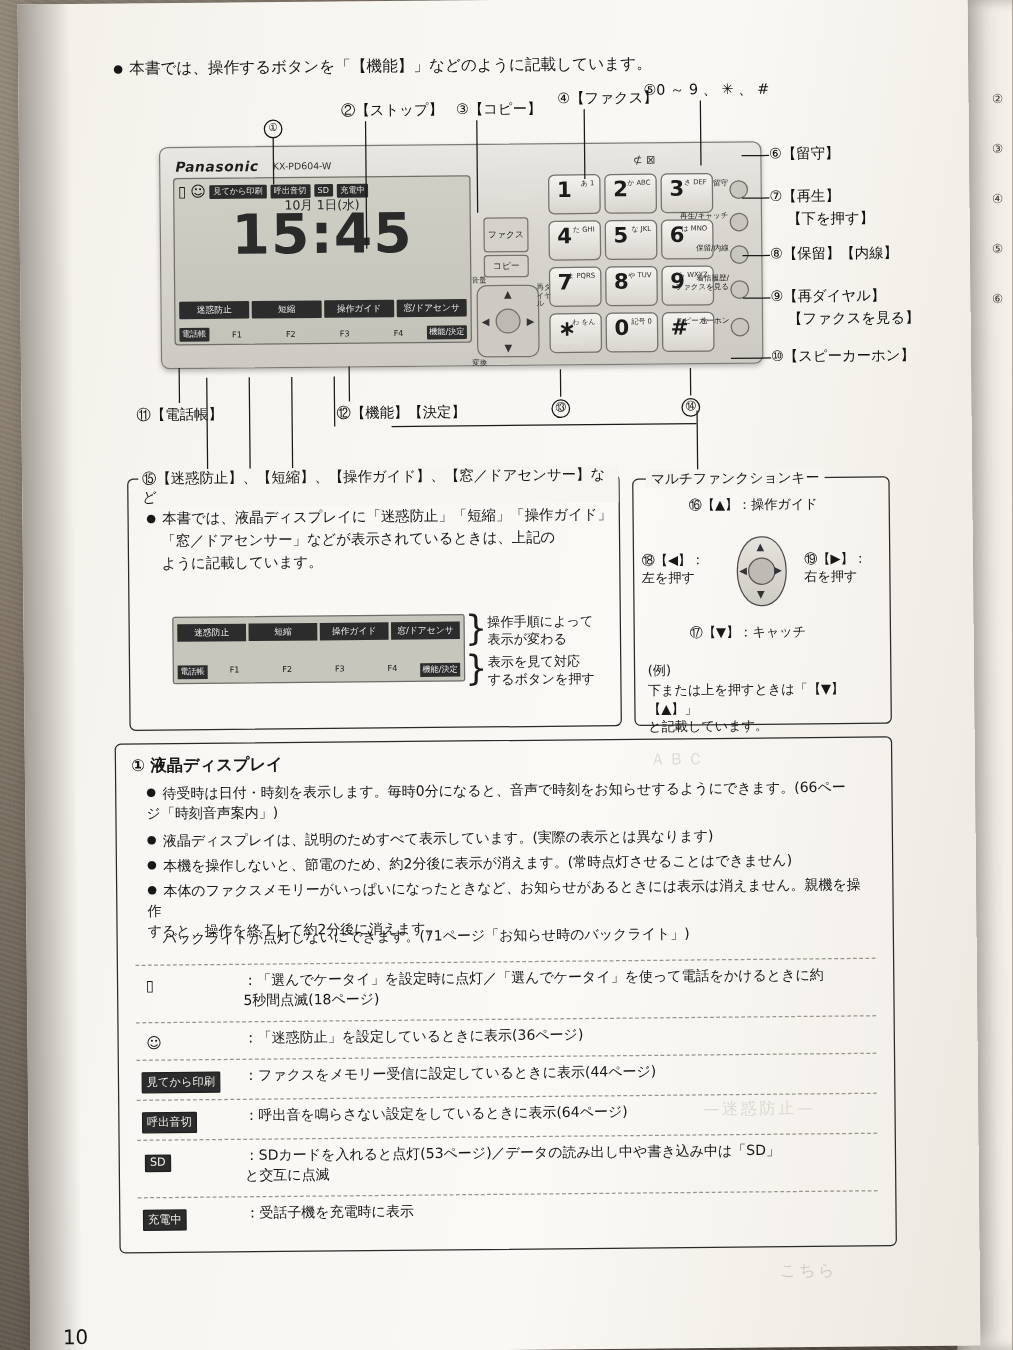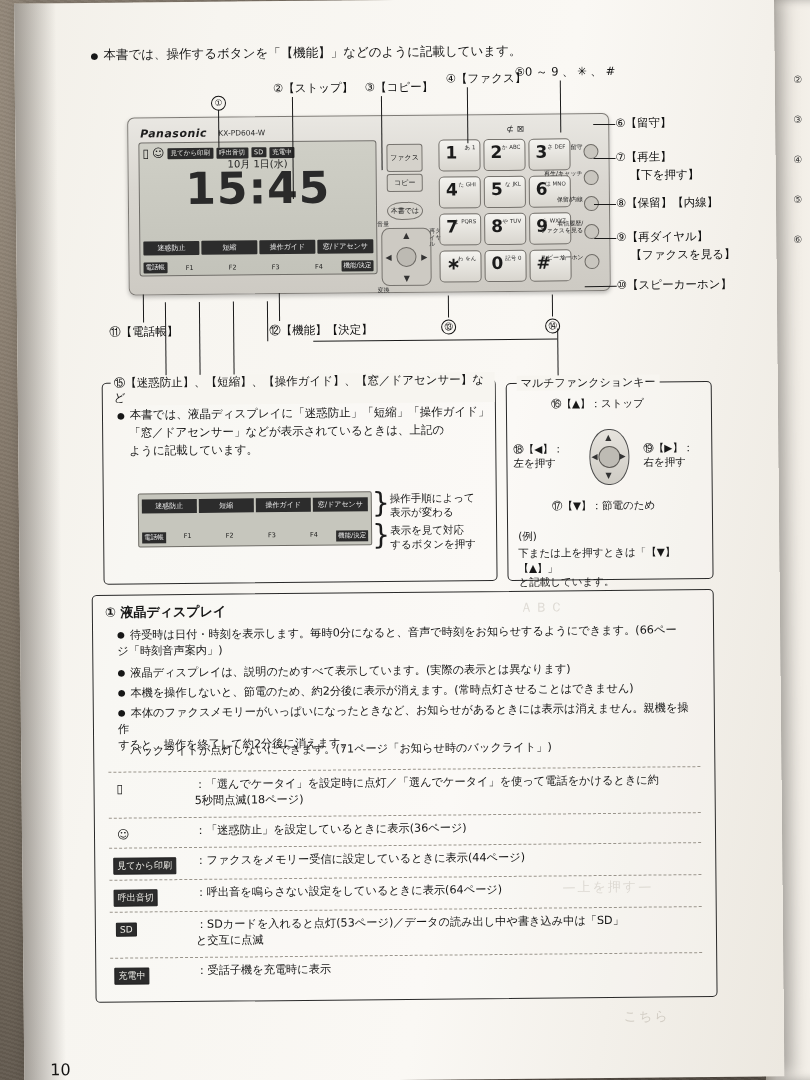--- a/index.html
+++ b/index.html
@@ -146,21 +146,21 @@
   }
   #lcd .fkrow .fk{ flex:1; text-align:center; }
   #lcd .fkrow .dark{
     background:#2c2c2c;color:#eee;padding:1px 2px;border-radius:1px;flex:0 0 auto;
   }
   
   .smallbtn{
     position:absolute;
     background:#d5d2cb; border:1px solid #77746f; border-radius:3px;
     font-size:7px; text-align:center; color:#222;
-    display:flex;align-items:center;justify-content:center;
+    display:flex;align-items:center;justify-content:center;margin-top:30px;
   }
   
   #fax-btn{ left:258px; top:28px; width:34px; height:26px;}
   #copy-btn{ left:258px; top:58px; width:34px; height:16px;}
   #stop-btn{ left:258px; top:86px; width:34px; height:16px; border-radius:50%/60%;}
   
   #navpad{
     position:absolute; left:252px; top:112px; width:48px; height:56px;
     background:#cdcac3; border:1px solid #77746f; border-radius:8px;
   }
@@ -293,21 +293,21 @@
     <div>③</div>
     <div>④</div>
     <div>⑤</div>
     <div>⑥</div>
   </div>
 </div>
 
 <div id="page">
 
   <div class="ghost" style="left:500px; top:600px;">ＡＢＣ</div>
-  <div class="ghost" style="left:540px; top:880px;">—上を押す—</div>
+  <div class="ghost" style="left:540px; top:880px;">—迷惑防止—</div>
   <div class="ghost" style="left:600px; top:1010px;">こちら</div>
 
   <div id="top-note" class="dot jp">本書では、操作するボタンを「【機能】」などのように記載しています。</div>
 
   <div id="phone">
     <div id="brand">Panasonic</div>
     <div id="model">KX-PD604-W</div>
     <div id="topicons">⊄ ⊠</div>
 
     <div id="lcd">
@@ -429,21 +429,21 @@
 
     <div class="roundkey" style="top:140px;"></div>
     <div class="rlabel jp" style="top:140px;">スピーカーホン</div>
   </div>
 
   <div class="lab" style="left:196px; top:94px;">
     <span class="circ">①</span>
   </div>
   <div class="line vline" style="left:203px; top:108px; height:38px;"></div>
 
-  <div class="lab jp" style="left:258px; top:80px;">
+  <div class="lab jp" style="left:258px; top:80px;font-family:Liberation Mono, monospace;">
     <span>②</span><span>【ストップ】</span>
   </div>
   <div class="line vline" style="left:277px; top:96px; height:102px;"></div>
 
   <div class="lab jp" style="left:350px; top:80px;">
     <span>③</span><span>【コピー】</span>
   </div>
   <div class="line vline" style="left:366px; top:96px; height:74px;"></div>
 
   <div class="lab jp" style="left:431px; top:72px;">
@@ -539,36 +539,36 @@
 表示が変わる</div>
 
     <div class="brace" style="left:268px; top:140px;">}</div>
     <div class="jp" style="position:absolute; left:286px; top:142px; font-size:10.5px; white-space:pre-line; line-height:1.35;">表示を見て対応
 するボタンを押す</div>
   </div>
 
   <div class="box" id="boxmf">
     <div class="title jp">マルチファンクションキー</div>
 
-    <div class="mf-lab jp" style="left:44px; top:14px;">⑯【▲】：ストップ</div>
+    <div class="mf-lab jp" style="left:44px; top:14px;">⑯【▲】：操作ガイド</div>
 
     <div id="mfpad">
       <div class="ring"></div>
       <div class="hub"></div>
       <span class="arrow" style="left:26px;top:10px;">▲</span>
       <span class="arrow" style="left:26px;top:48px;">▼</span>
       <span class="arrow" style="left:12px;top:29px;">◀</span>
       <span class="arrow" style="left:40px;top:29px;">▶</span>
     </div>
 
     <div class="mf-lab jp" style="left:6px; top:58px; white-space:pre-line; line-height:1.35;">⑱【◀】：
 左を押す</div>
     <div class="mf-lab jp" style="left:136px; top:58px; white-space:pre-line; line-height:1.35;">⑲【▶】：
 右を押す</div>
-    <div class="mf-lab jp" style="left:44px; top:116px;">⑰【▼】：節電のため</div>
+    <div class="mf-lab jp" style="left:44px; top:116px;">⑰【▼】：キャッチ</div>
 
     <div class="mf-lab jp" style="left:10px; top:146px;">(例)</div>
     <div class="mf-lab jp" style="left:10px; top:162px; white-space:pre-line; line-height:1.4;">下または上を押すときは「【▼】【▲】」
 と記載しています。</div>
   </div>
 
   <div class="box" id="box1">
     <div class="head jp">① 液晶ディスプレイ</div>
 
     <div class="bl jp dot" style="left:24px; top:32px; width:580px; white-space:pre-line;">待受時は日付・時刻を表示します。毎時0分になると、音声で時刻をお知らせするようにできます。(66ペー

